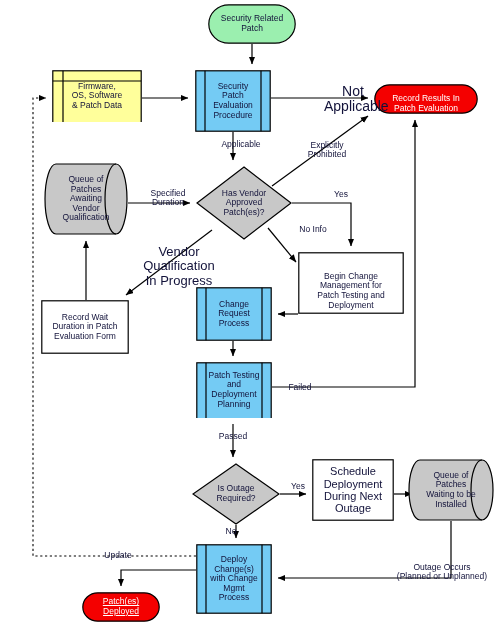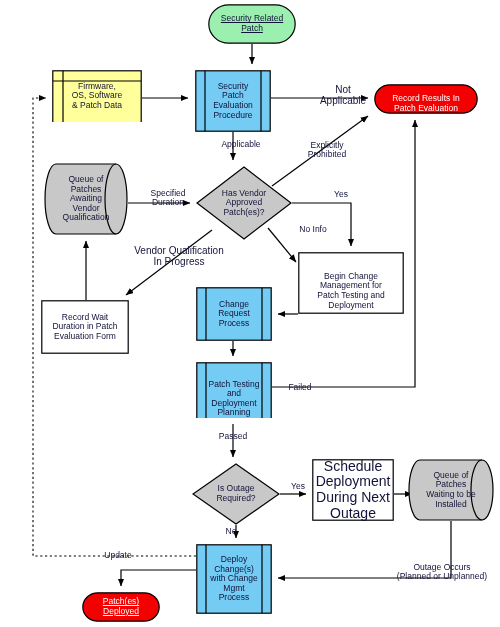--- a/index.html
+++ b/index.html
@@ -66,21 +66,21 @@
     <g stroke="#000" stroke-width="1.1" fill="none" stroke-dasharray="2.2,2.6">
       <path d="M196,556 L33,556 L33,98 L46,98" marker-end="url(#ah)"></path>
     </g>
   </svg>
 
   <div id="nodes-layer">
       <div class="node" style="left: 208px; top: 4px; width: 88px; height: 40px;">
         <svg width="88" height="40" class="shape">
           <rect x="0.8" y="0.8" width="86.4" height="38.4" rx="20" ry="20" fill="#9BEFAF" stroke="#000" stroke-width="1.2"></rect>
         </svg>
-        <div class="txt" style="font-size: 8.5px; color: rgb(18, 18, 58); white-space: pre-line; text-decoration: underline;">Security Related
+        <div class="txt" style="font-size: 8.5px; color: rgb(18, 18, 58); white-space: pre-line;">Security Related
 Patch</div>
       </div>
       <div class="node" style="left: 52px; top: 70px; width: 90px; height: 52px;">
         <svg width="90" height="56" class="shape">
           <rect x="0.8" y="0.8" width="88.4" height="54.4" fill="#FFFF9B" stroke="#000" stroke-width="1.2"></rect>
           <line x1="11" y1="0.8" x2="11" y2="55.2" stroke="#000" stroke-width="1.2"></line>
           <line x1="0.8" y1="11" x2="89.2" y2="11" stroke="#000" stroke-width="1.2"></line>
         </svg>
         <div class="txt" style="font-size: 8.5px; color: rgb(18, 18, 58); white-space: pre-line;">Firmware,
 OS, Software
@@ -143,21 +143,21 @@
       <div class="node" style="left: 196px; top: 287px; width: 76px; height: 54px;">
         <svg width="76" height="54" class="shape">
           <rect x="0.8" y="0.8" width="74.4" height="52.4" fill="#74CBF4" stroke="#000" stroke-width="1.2"></rect>
           <line x1="10" y1="0.8" x2="10" y2="53.2" stroke="#000" stroke-width="1.2"></line>
           <line x1="66" y1="0.8" x2="66" y2="53.2" stroke="#000" stroke-width="1.2"></line>
         </svg>
         <div class="txt" style="font-size: 8.5px; color: rgb(18, 18, 58); white-space: pre-line;">Change
 Request
 Process</div>
       </div>
-      <div class="node" style="left: 196px; top: 362px; width: 76px; height: 56px; align-items: flex-end;">
+      <div class="node" style="left: 196px; top: 362px; width: 76px; height: 56px;">
         <svg width="76" height="62" class="shape">
           <rect x="0.8" y="0.8" width="74.4" height="60.4" fill="#74CBF4" stroke="#000" stroke-width="1.2"></rect>
           <line x1="10" y1="0.8" x2="10" y2="61.2" stroke="#000" stroke-width="1.2"></line>
           <line x1="66" y1="0.8" x2="66" y2="61.2" stroke="#000" stroke-width="1.2"></line>
         </svg>
         <div class="txt" style="font-size: 8.5px; color: rgb(18, 18, 58); white-space: pre-line;">Patch Testing
 and
 Deployment
 Planning</div>
       </div>
@@ -165,21 +165,21 @@
         <svg width="88" height="62" class="shape">
           <path d="M44,1 L87,31 L44,61 L1,31 Z" fill="#C8C8C8" stroke="#000" stroke-width="1.2"></path>
         </svg>
         <div class="txt" style="font-size: 8.5px; color: rgb(18, 18, 58); white-space: pre-line;">Is Outage
 Required?</div>
       </div>
       <div class="node" style="left: 312px; top: 459px; width: 82px; height: 62px;">
         <svg width="82" height="62" class="shape">
           <rect x="0.8" y="0.8" width="80.4" height="60.4" fill="#FFFFFF" stroke="#000" stroke-width="1.2"></rect>
         </svg>
-        <div class="txt" style="font-size: 14px; color: rgb(18, 18, 58); white-space: pre-line;">Schedule
+        <div class="txt" style="font-size: 11px; color: rgb(18, 18, 58); white-space: pre-line;">Schedule
 Deployment
 During Next
 Outage</div>
       </div>
       <div class="node" style="left: 408px; top: 459px; width: 86px; height: 62px;">
         <svg width="86" height="62" class="shape">
           <path d="M12,1 L74,1 A11,30 0 0 1 74,61 L12,61 A11,30 0 0 1 12,1 Z" fill="#C8C8C8" stroke="#000" stroke-width="1.2"></path>
           <path d="M74,1 A11,30 0 0 0 74,61" fill="none" stroke="#000" stroke-width="1.2"></path>
         </svg>
         <div class="txt" style="font-size: 8.5px; color: rgb(18, 18, 58); white-space: pre-line;">Queue of
@@ -202,29 +202,29 @@
       <div class="node" style="left: 82px; top: 592px; width: 78px; height: 30px;">
         <svg width="78" height="30" class="shape">
           <rect x="0.8" y="0.8" width="76.4" height="28.4" rx="15" ry="15" fill="#F40000" stroke="#000" stroke-width="1.2"></rect>
         </svg>
         <div class="txt" style="font-size: 8.5px; color: rgb(255, 255, 255); white-space: pre-line; text-decoration: underline;">Patch(es)
 Deployed</div>
       </div>
     </div>
   <div id="labels-layer">
       <div class="lbl" style="left: 208px; top: 140px; width: 66px; font-size: 8.5px; color: rgb(18, 18, 58); white-space: pre-line;">Applicable</div>
-      <div class="lbl" style="left: 314px; top: 84px; width: 58px; font-size: 10px; color: rgb(18, 18, 58); white-space: pre-line;">Not
+      <div class="lbl" style="left: 324px; top: 84px; width: 58px; font-size: 14px; color: rgb(18, 18, 58); white-space: pre-line;">Not
 Applicable</div>
       <div class="lbl" style="left: 296px; top: 141px; width: 62px; font-size: 8.5px; color: rgb(18, 18, 58); white-space: pre-line;">Explicitly
 Prohibited</div>
       <div class="lbl" style="left: 138px; top: 189px; width: 60px; font-size: 8.5px; color: rgb(18, 18, 58); white-space: pre-line;">Specified
 Duration</div>
       <div class="lbl" style="left: 329px; top: 190px; width: 24px; font-size: 8.5px; color: rgb(18, 18, 58); white-space: pre-line;">Yes</div>
       <div class="lbl" style="left: 291px; top: 225px; width: 44px; font-size: 8.5px; color: rgb(18, 18, 58); white-space: pre-line;">No Info</div>
-      <div class="lbl" style="left: 124px; top: 245px; width: 110px; font-size: 10px; color: rgb(18, 18, 58); white-space: pre-line;">Vendor Qualification
+      <div class="lbl" style="left: 124px; top: 245px; width: 110px; font-size: 13px; color: rgb(18, 18, 58); white-space: pre-line;">Vendor Qualification
 In Progress</div>
       <div class="lbl" style="left: 281px; top: 383px; width: 38px; font-size: 8.5px; color: rgb(18, 18, 58); white-space: pre-line;">Failed</div>
       <div class="lbl" style="left: 211px; top: 432px; width: 44px; font-size: 8.5px; color: rgb(18, 18, 58); white-space: pre-line;">Passed</div>
       <div class="lbl" style="left: 286px; top: 482px; width: 24px; font-size: 8.5px; color: rgb(18, 18, 58); white-space: pre-line;">Yes</div>
       <div class="lbl" style="left: 221px; top: 527px; width: 20px; font-size: 8.5px; color: rgb(18, 18, 58); white-space: pre-line;">No</div>
       <div class="lbl" style="left: 96px; top: 551px; width: 44px; font-size: 8.5px; color: rgb(18, 18, 58); white-space: pre-line;">Update</div>
       <div class="lbl" style="left: 384px; top: 563px; width: 116px; font-size: 8.5px; color: rgb(18, 18, 58); white-space: pre-line;">Outage Occurs
 (Planned or Unplanned)</div>
     </div>
 </div>

